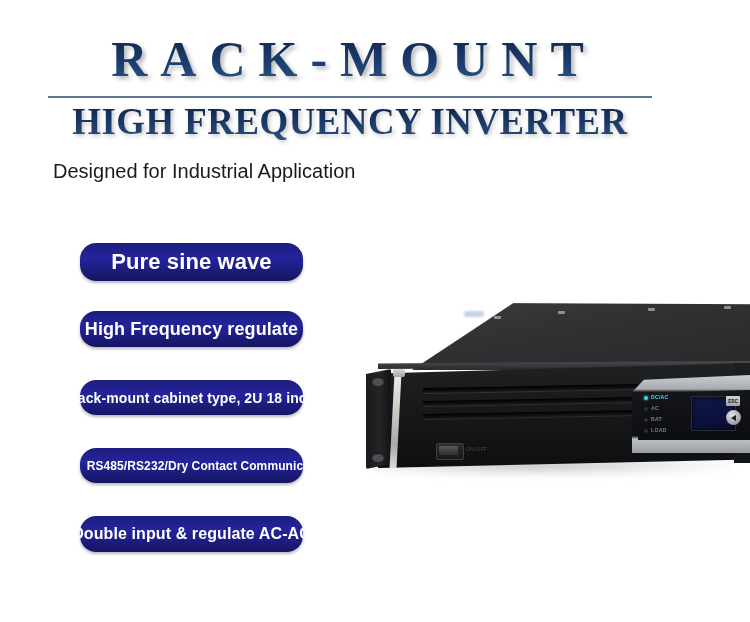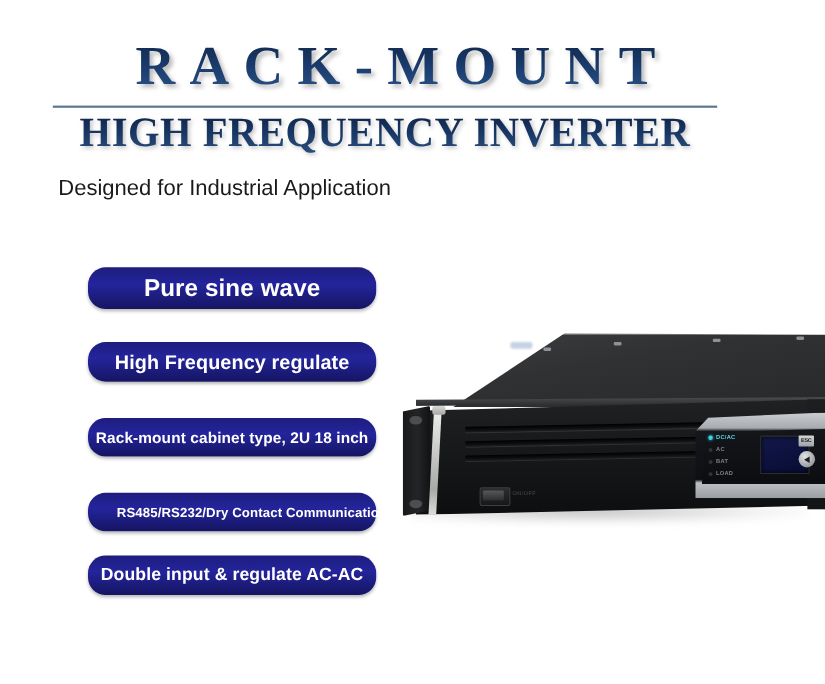--- a/index.html
+++ b/index.html
@@ -18,21 +18,21 @@
   
   .banner {
     position: absolute;
     left: 0;
     top: 0;
     width: 750px;
     height: 150px;
   }
   .headline-main {
     position: absolute;
-    left: 16px;
+    left: 4px;
     top: 33px;
     width: 700px;
     text-align: center;
     font-family: "Liberation Serif", "DejaVu Serif", serif;
     font-weight: bold;
     font-size: 50px;
     line-height: 52px;
     letter-spacing: 13px;
     color: #16325c;
     background: linear-gradient(180deg, #0f2547 0%, #1b3c6e 55%, #2b5385 100%);
@@ -86,39 +86,39 @@
   
   .badges {
     position: absolute;
     left: 80px;
     top: 243px;
     width: 258px;
   }
   .badge {
     position: absolute;
     left: 0;
-    width: 262px;
+    width: 223px;
     box-sizing: border-box;
     border-radius: 16px;
     background: linear-gradient(180deg, #1d1d7e 0%, #24249c 40%, #151562 100%);
     box-shadow: 0 2px 3px rgba(0,0,0,0.28);
     color: #ffffff;
     font-weight: bold;
     text-align: center;
     display: flex;
     align-items: center;
     justify-content: center;
     white-space: nowrap;
     letter-spacing: 0.1px;
   }
   .badge-0 { top: 0px;   height: 38px; font-size: 22px; }
   .badge-1 { top: 68px;  height: 36px; font-size: 18px; }
   .badge-2 { top: 137px; height: 35px; font-size: 14px; }
   .badge-3 { top: 205px; height: 35px; font-size: 12px; padding-left: 36px; }
-  .badge-4 { top: 262px; height: 36px; font-size: 16px; }
+  .badge-4 { top: 273px; height: 36px; font-size: 16px; }
 
   
   .product {
     position: absolute;
     left: 366px;
     top: 303px;
     width: 384px;
     height: 190px;
   }
   .prod-shadow {

